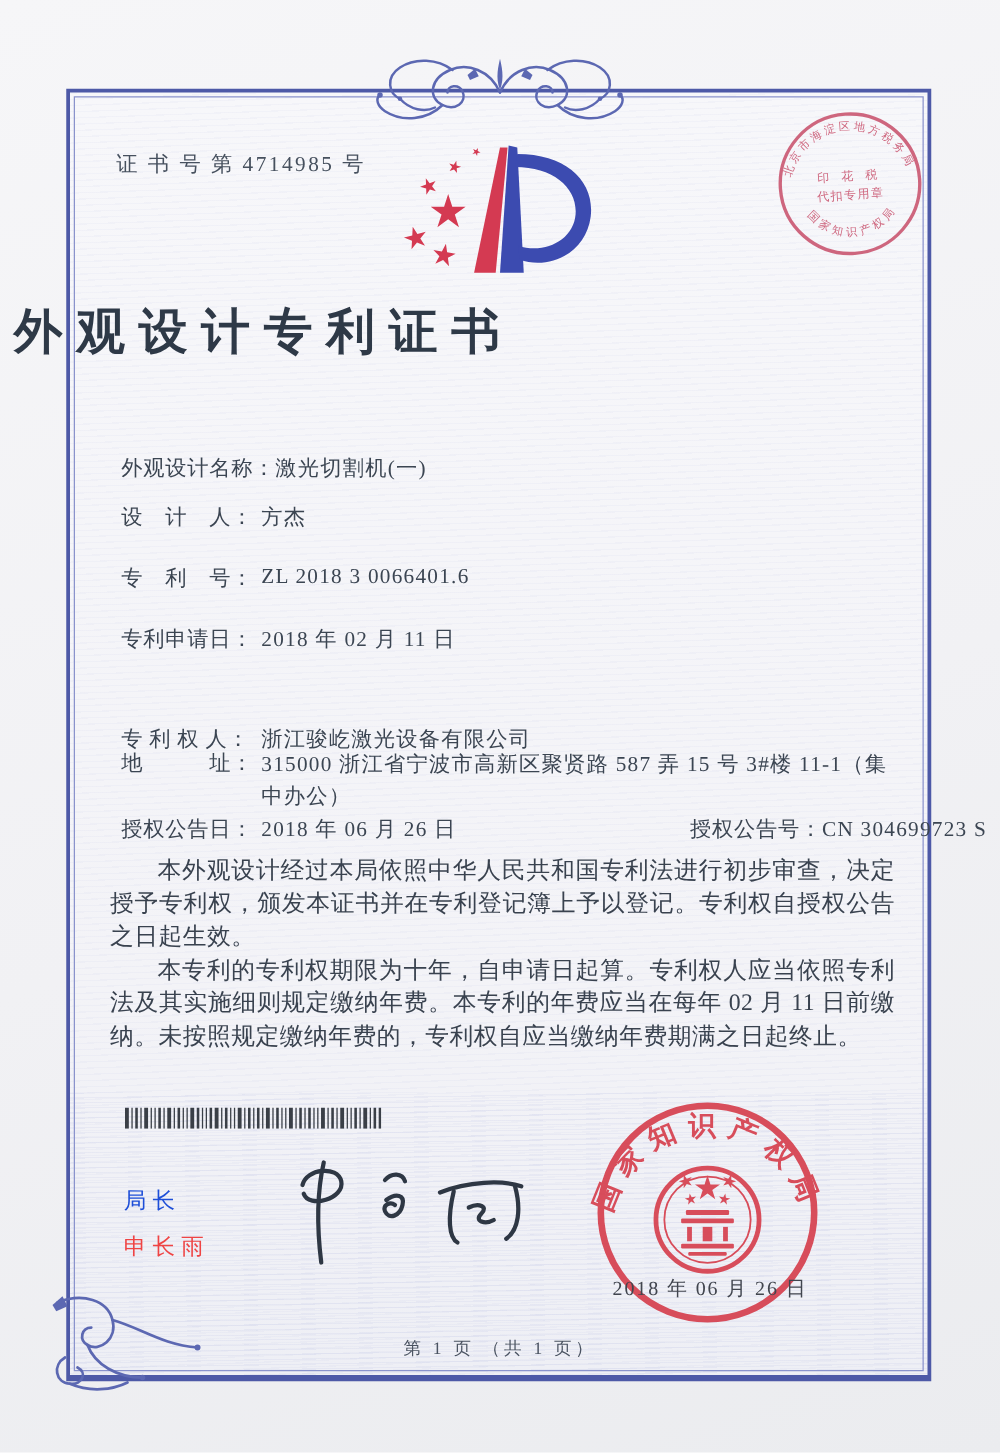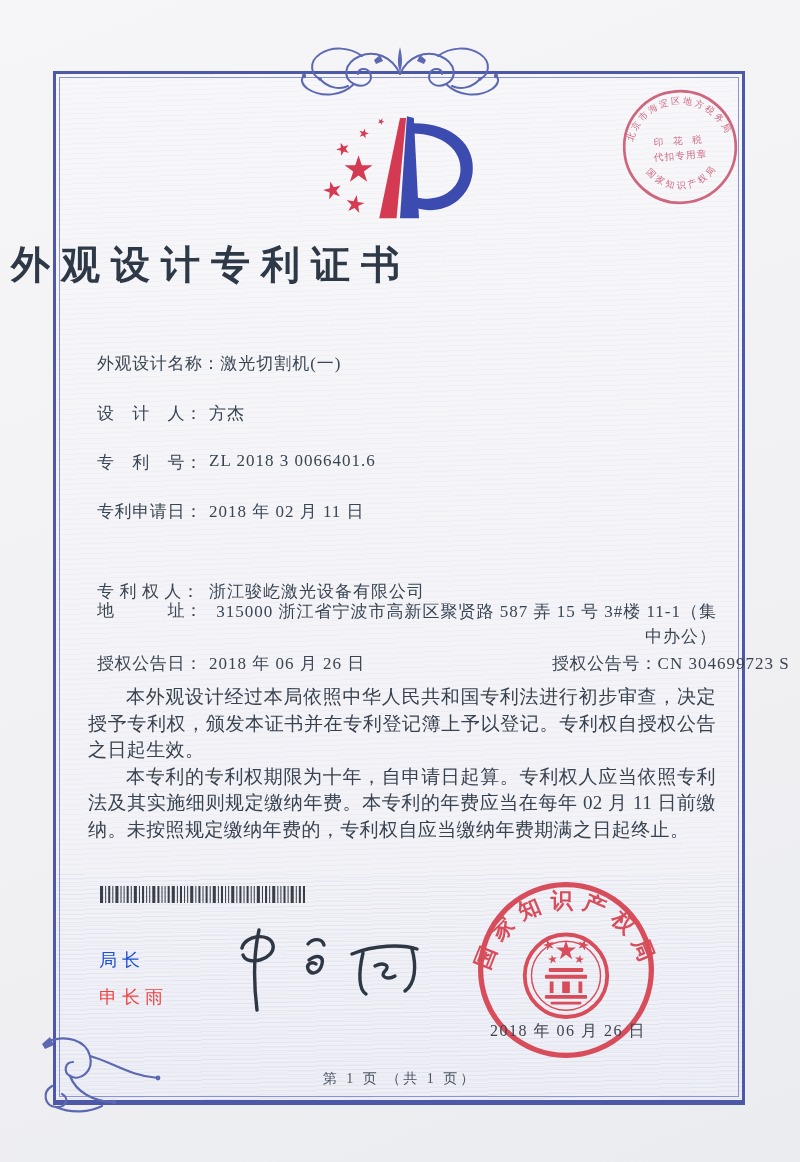--- a/index.html
+++ b/index.html
@@ -34,21 +34,21 @@
   }
   .logo{position:absolute;left:305px;top:104px;width:190px;height:130px;}
   .tax-stamp{position:absolute;left:620px;top:87px;width:120px;height:120px;opacity:0.88;transform:rotate(-4deg);}
   .title{
     position:absolute;left:0;top:238px;width:100%;margin:0;
     font-size:39px;font-weight:600;letter-spacing:11px;color:#2e3947;text-indent:11px;
   }
   .row{position:absolute;left:97px;font-size:17px;letter-spacing:0.6px;color:#3b4552;}
   .flabel{display:inline-block;min-width:112px;vertical-align:top;}
   .fvalue{letter-spacing:1px;}
-  .fvalue-wrap{display:inline-block;width:508px;line-height:25px;vertical-align:top;letter-spacing:1px;text-align:right;}
+  .fvalue-wrap{display:inline-block;width:508px;line-height:25px;vertical-align:top;letter-spacing:1px;}
   .grant-label{position:absolute;left:455px;top:0;white-space:nowrap;}
   .paragraphs{
     position:absolute;left:88px;top:684px;width:628px;
     font-size:19px;line-height:26.5px;text-align:justify;color:#39424f;letter-spacing:0.4px;
   }
   .paragraphs p{margin:0;text-indent:2em;}
   .barcode{position:absolute;left:100px;top:886px;width:205px;height:17px;}
   .bureau-title{position:absolute;left:99px;top:948px;font-size:18px;letter-spacing:5px;color:#1d4ed8;}
   .bureau-name{position:absolute;left:99px;top:985px;font-size:18px;letter-spacing:5px;color:#ef4444;}
   .signature{position:absolute;left:212px;top:918px;width:225px;height:102px;}
@@ -103,20 +103,21 @@
       <path d="M20,52 C10,58 12,72 24,73 C34,74 38,64 30,60"></path>
       <path d="M24,73 C40,80 58,78 70,72"></path>
     </g>
     <g fill="#5c68b2">
       <circle cx="126" cy="44" r="2.4"></circle>
       <circle cx="82" cy="68" r="2.2"></circle>
       <path d="M10,10 l8,-7 l4,8 l-9,4 Z"></path>
     </g>
   </svg>
 
+  <div class="cert-no">证 书 号 第 4714985 号</div>
 
   <svg class="logo" viewBox="0 0 220 130">
     <defs>
       <path id="star" d="M0,-1 L0.224,-0.309 L0.951,-0.309 L0.363,0.118 L0.588,0.809 L0,0.382 L-0.588,0.809 L-0.363,0.118 L-0.951,-0.309 L-0.224,-0.309 Z"></path>
     </defs>
 
     <polygon points="110,6 117,6 106,122 86,122" fill="#d43a52"></polygon>
 
     <g fill="#3c4bb0">
       <polygon points="118,4 126,6 132,122 110,122"></polygon>
@@ -144,21 +145,21 @@
     </text>
     <text x="100" y="95" font-size="16" fill="#c9536e" letter-spacing="6" text-anchor="middle">印 花 税</text>
     <text x="100" y="120" font-size="16" fill="#c9536e" letter-spacing="2" text-anchor="middle">代扣专用章</text>
     <text font-size="15" fill="#c9536e" letter-spacing="5" font-family="'Liberation Serif',serif">
       <textPath href="#taxBottom" startOffset="50%" text-anchor="middle">国家知识产权局</textPath>
     </text>
   </svg>
 
   <h1 class="title">外观设计专利证书</h1>
 
-  <div class="row" style="top:352px">
+  <div class="row" style="top:363px">
     <span class="flabel">外观设计名称：</span><span class="fvalue">激光切割机(一)</span>
   </div>
   <div class="row" style="top:402px">
     <span class="flabel">设　计　人：</span><span class="fvalue">方杰</span>
   </div>
   <div class="row" style="top:451px">
     <span class="flabel">专　利　号：</span><span class="fvalue">ZL 2018 3 0066401.6</span>
   </div>
   <div class="row" style="top:500px">
     <span class="flabel">专利申请日：</span><span class="fvalue">2018 年 02 月 11 日</span>

